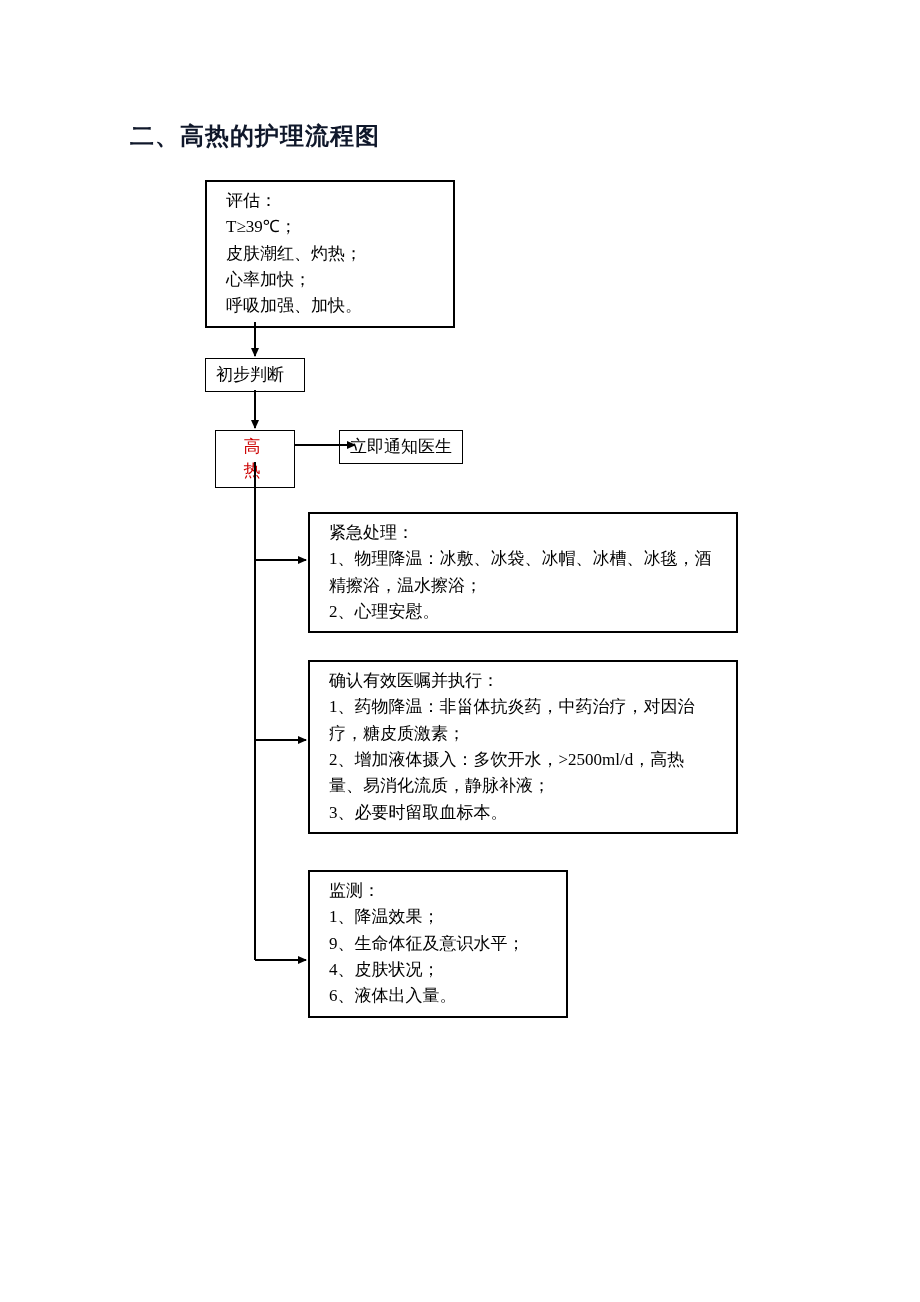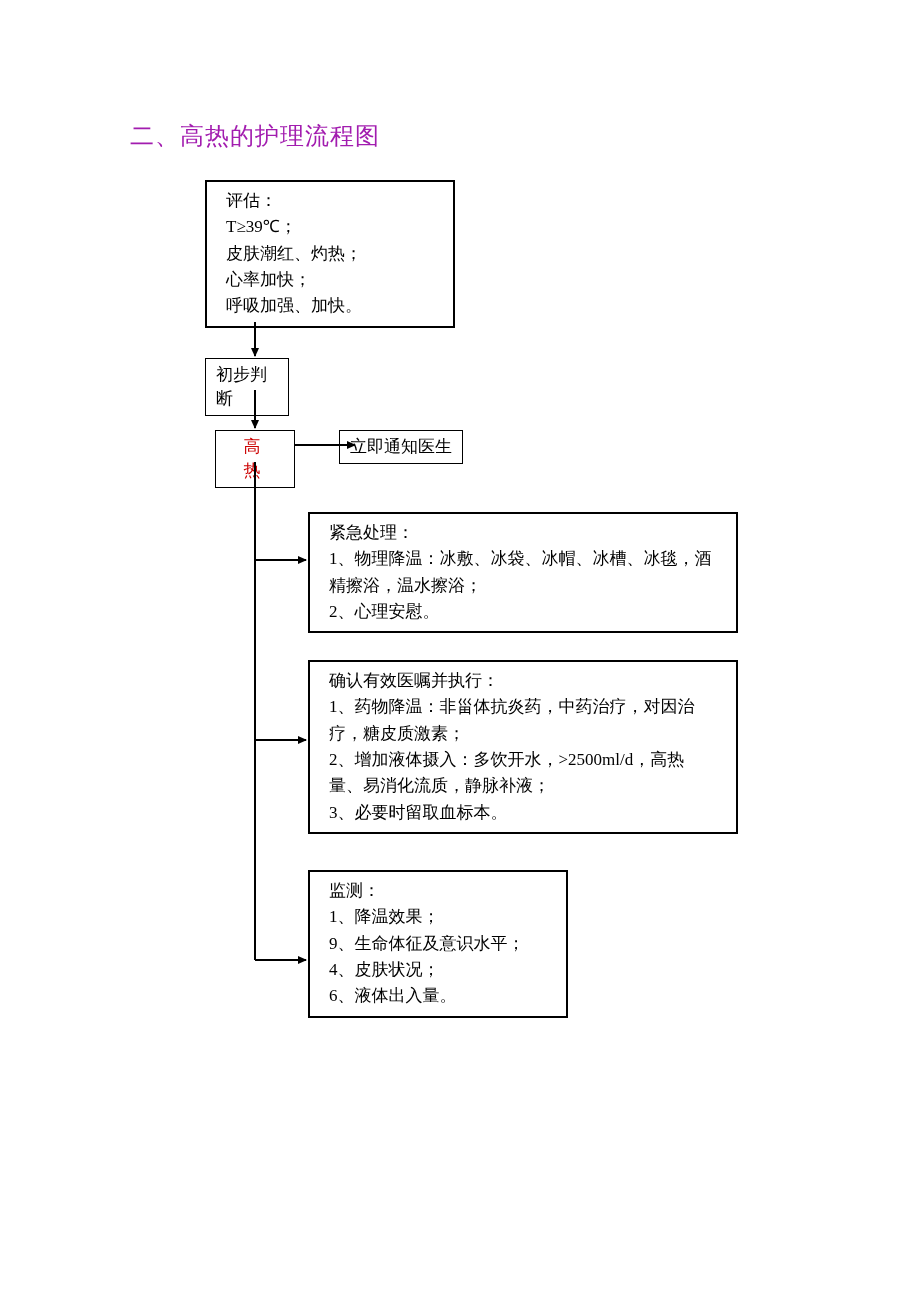--- a/index.html
+++ b/index.html
@@ -8,22 +8,22 @@
       height: 1302px;
       background: #fff;
       font-family: "SimSun", "宋体", serif;
       position: relative;
     }
     .page-title {
       position: absolute;
       left: 130px;
       top: 120px;
       font-size: 24px;
-      font-weight: normal;
-      color: #a21caf;
+      font-weight: bold;
+      color: #0f172a;
       letter-spacing: 1px;
     }
     .box {
       position: absolute;
       border: 2px solid #000;
       background: #fff;
       padding: 6px 19px;
       font-size: 17px;
       line-height: 1.55;
       color: #000;
@@ -52,21 +52,21 @@
 <div class="page-title">二、高热的护理流程图</div>
 
 <div class="box" style="left:205px; top:180px; width:250px;">
   <span class="line-item">评估：</span>
   <span class="line-item">  T≥39℃；</span>
   <span class="line-item">皮肤潮红、灼热；</span>
   <span class="line-item">心率加快；</span>
   <span class="line-item">呼吸加强、加快。</span>
 </div>
 
-<div class="box-small" style="left:205px; top:358px; width:84px; text-align:left;">
+<div class="box-small" style="left:205px; top:358px; width:100px; text-align:left;">
   <span>初步判断</span>
 </div>
 
 <div class="box-small" style="left:215px; top:430px; width:80px; text-align:center; padding:4px 12px;">
   <span class="red-text">高 热</span>
 </div>
 
 <div class="box-small" style="left:339px; top:430px; width:124px;">
   <span>立即通知医生</span>
 </div>

